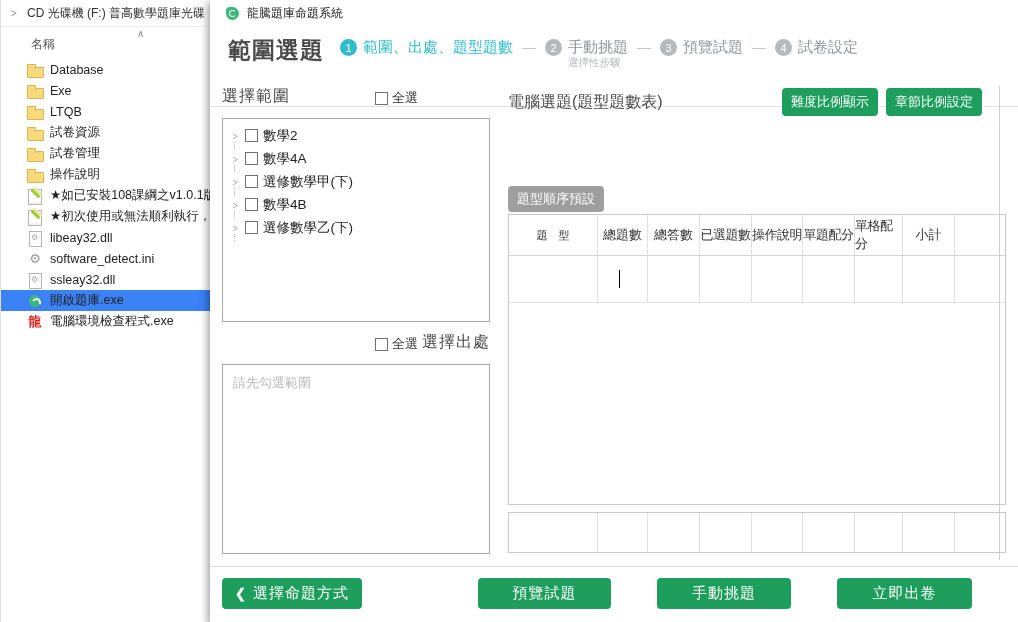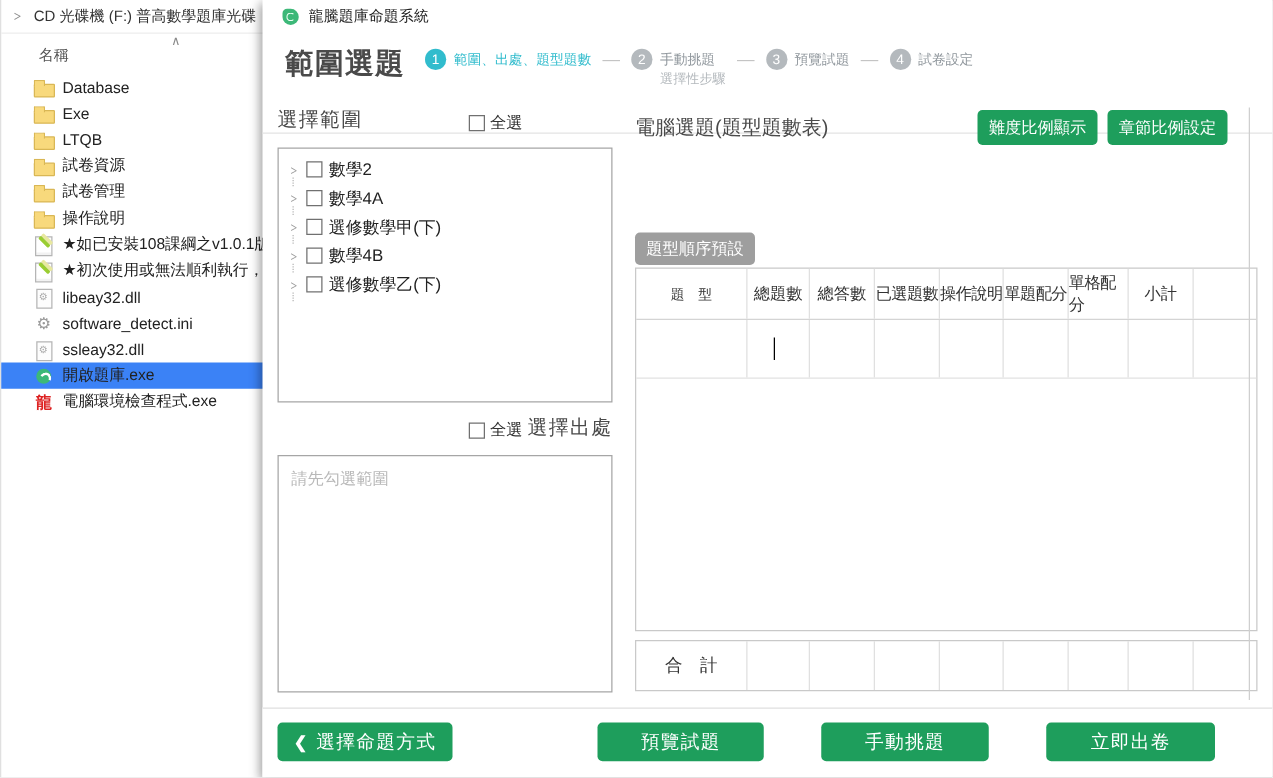--- a/index.html
+++ b/index.html
@@ -43,21 +43,21 @@
   .win-btn { width:48px; height:27px; display:flex; align-items:center; justify-content:center; font-size:13px; color:#333; cursor:default; }
   .win-btn.close { font-size:15px; }
 
   .app-header { position:relative; height:54px; }
   .page-title { position:absolute; left:18px; top:9px; font-size:23px; font-weight:600; color:#4a4a4a; letter-spacing:1px; }
   .steps { position:absolute; left:130px; top:12px; display:flex; align-items:flex-start; }
   .step { display:flex; align-items:flex-start; }
   .step-circle { width:17px; height:17px; border-radius:50%; color:#fff; font-size:11px; display:flex; align-items:center; justify-content:center; margin:1px 6px 0 0; flex:0 0 17px; }
   .step.active .step-circle { background:var(--cyan); }
   .step.inactive .step-circle { background:#b4b9bd; }
-  .step-label { font-size:11px; line-height:18px;margin-top:38px; }
+  .step-label { font-size:15px; line-height:18px;margin-top:38px; }
   .step.active .step-label { color:var(--cyan); }
   .step.inactive .step-label { color:#8f969c; }
   .step-sublabel { font-size:10.5px; color:#b4b9bd; line-height:12px; }
   .step-sep { color:#c4c4c4; font-size:14px; margin:1px 9px 0 9px; }
   .header-icons { position:absolute; right:25px; top:13px; display:flex; align-items:center; gap:15px; }
   .icon-save { width:19px; height:19px; background:#a5a5a5; border-radius:2px; position:relative; }
   .icon-save::before { content:""; position:absolute; left:4px; top:7px; width:11px; height:8px; background:#fff; border-radius:1px; }
   .icon-save::after { content:""; position:absolute; left:6px; top:10px; width:7px; height:2px; background:#a5a5a5; }
   .icon-help { width:20px; height:20px; border-radius:50%; background:var(--cyan); color:#fff; font-size:13px; font-weight:bold; display:flex; align-items:center; justify-content:center; }
   .icon-home { position:relative; width:20px; height:18px; }
@@ -314,21 +314,20 @@
               <span class="tcell"></span>
               <span class="tcell"></span>
               <span class="tcell"></span>
               <span class="tcell"></span>
               <span class="tcell"></span>
               <span class="tcell"></span>
             </div>
         </div>
         <div class="total-box">
           <div class="trow" id="total-row">
-              <span class="tcell">合　計</span>
               <span class="tcell"></span>
               <span class="tcell"></span>
               <span class="tcell"></span>
               <span class="tcell"></span>
               <span class="tcell"></span>
               <span class="tcell"></span>
               <span class="tcell"></span>
               <span class="tcell"></span>
             </div>
         </div>

